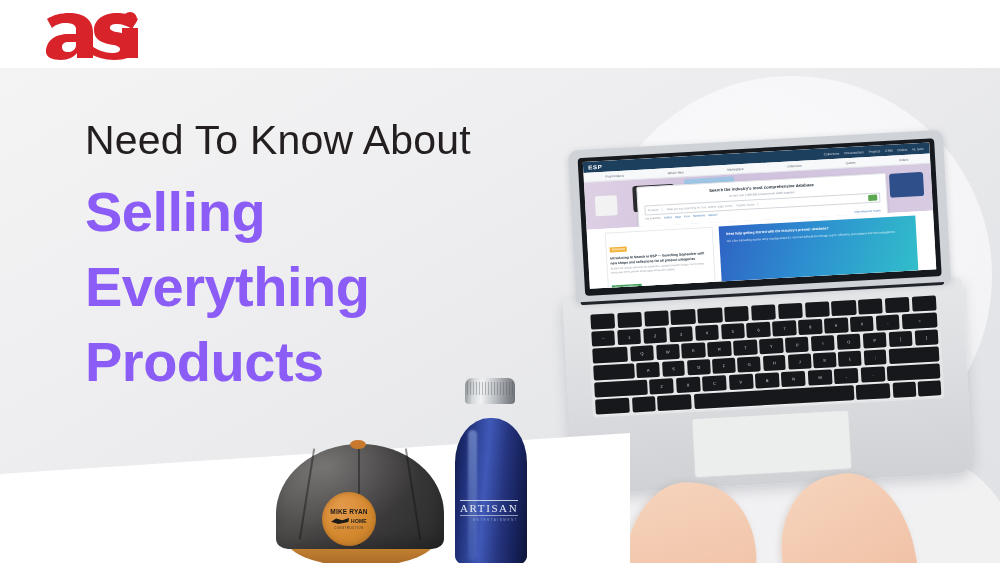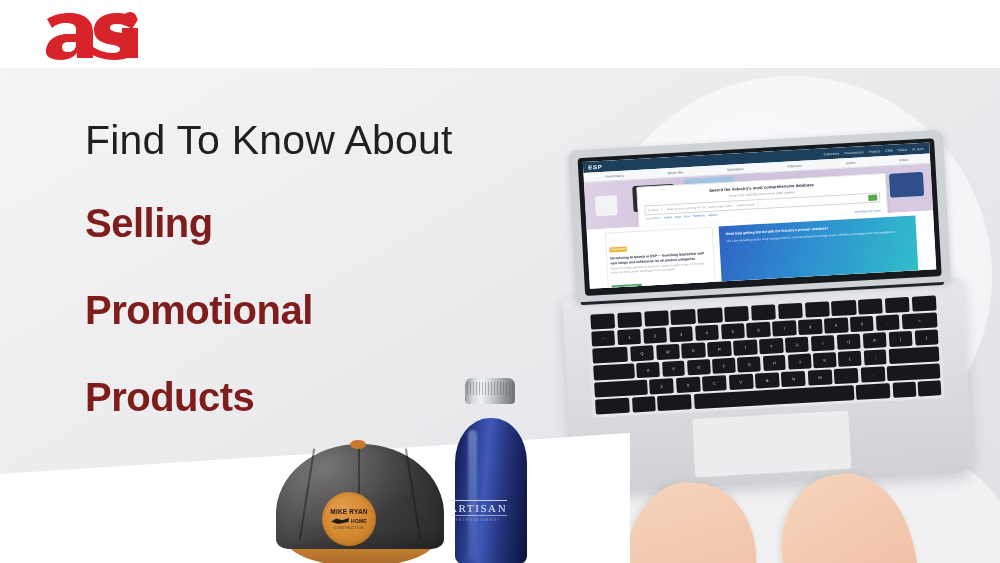--- a/index.html
+++ b/index.html
@@ -79,25 +79,25 @@
   }
   .headline-light {
     font-size: 41px;
     line-height: 56px;
     font-weight: 300;
     color: #231f20;
     letter-spacing: .2px;
     white-space: nowrap;
   }
   .headline-bold {
-    margin-top: 24px;
-    font-size: 40px;
+    margin-top: 12px;
+    font-size: 56px;
     line-height: 63px;
     font-weight: bold;
-    color: #7f1d1d;
+    color: #8b5cf6;
     letter-spacing: -0.5px;
     white-space: nowrap;
   }
   
   .laptop {
     position: absolute;
     left: 565px;
     top: 140px;
     width: 400px;
     height: 400px;
@@ -428,24 +428,24 @@
     left: 20px;
     top: 52px;
     width: 9px;
     height: 130px;
     background: linear-gradient(180deg, rgba(150,175,230,.55), rgba(110,140,210,.18));
     border-radius: 6px;
     filter: blur(1.2px);
   }
   .bottle-label {
     position: absolute;
-    left: 1px;
+    left: 12px;
     top: 122px;
     width: 58px;
-    text-align: center;
+    text-align: right;
   }
   .bottle-brand {
     font-family: "Liberation Serif", serif;
     font-size: 11px;
     letter-spacing: 1.6px;
     color: #e7ebf5;
     border-top: 1px solid rgba(225,232,245,.85);
     border-bottom: 1px solid rgba(225,232,245,.6);
     padding: 1px 0 0 0;
     line-height: 13px;
@@ -566,23 +566,23 @@
         <path d="M4 42 C4 30 14 24 26 24 L34 24 L34 19 C34 15 30 13 24 13 C18 13 13 15 10 18 L5 9 C11 5 19 3 27 3 C42 3 51 10 51 22 L51 48 L35 48 L35 43 C32 47 26 50 19 50 C10 50 4 47 4 42 Z M34 36 L34 32 L27 32 C22 32 20 34 20 37 C20 40 22 42 26 42 C30 42 33 40 34 36 Z"></path>
         <path d="M50 36 C55 40 63 43 70 43 C75 43 78 42 78 39 C78 32 52 38 52 20 C52 10 61 3 75 3 C83 3 91 5 96 9 L90 19 C86 16 80 14 75 14 C70 14 68 15 68 18 C68 25 94 19 94 37 C94 46 85 50 72 50 C63 50 53 47 47 43 Z"></path>
         <rect x="80" y="18" width="16" height="30"></rect>
         <circle cx="88" cy="9" r="7"></circle>
       </g>
       <text x="74" y="9" font-family="Liberation Sans, sans-serif" font-size="7" fill="#d8232a">®</text>
     </svg>
   </div>
 
   <div class="headline">
-    <div class="headline-light">Find To Know About</div>
+    <div class="headline-light">Need To Know About</div>
     <div class="headline-bold">Selling</div>
-    <div class="headline-bold">Promotional</div>
+    <div class="headline-bold">Everything</div>
     <div class="headline-bold">Products</div>
   </div>
 
   <div class="laptop">
 
     <div class="laptop-base">
       <div class="laptop-hinge"></div>
       <div class="keyboard">
         <div class="key-row">
           <div class="key"></div>

